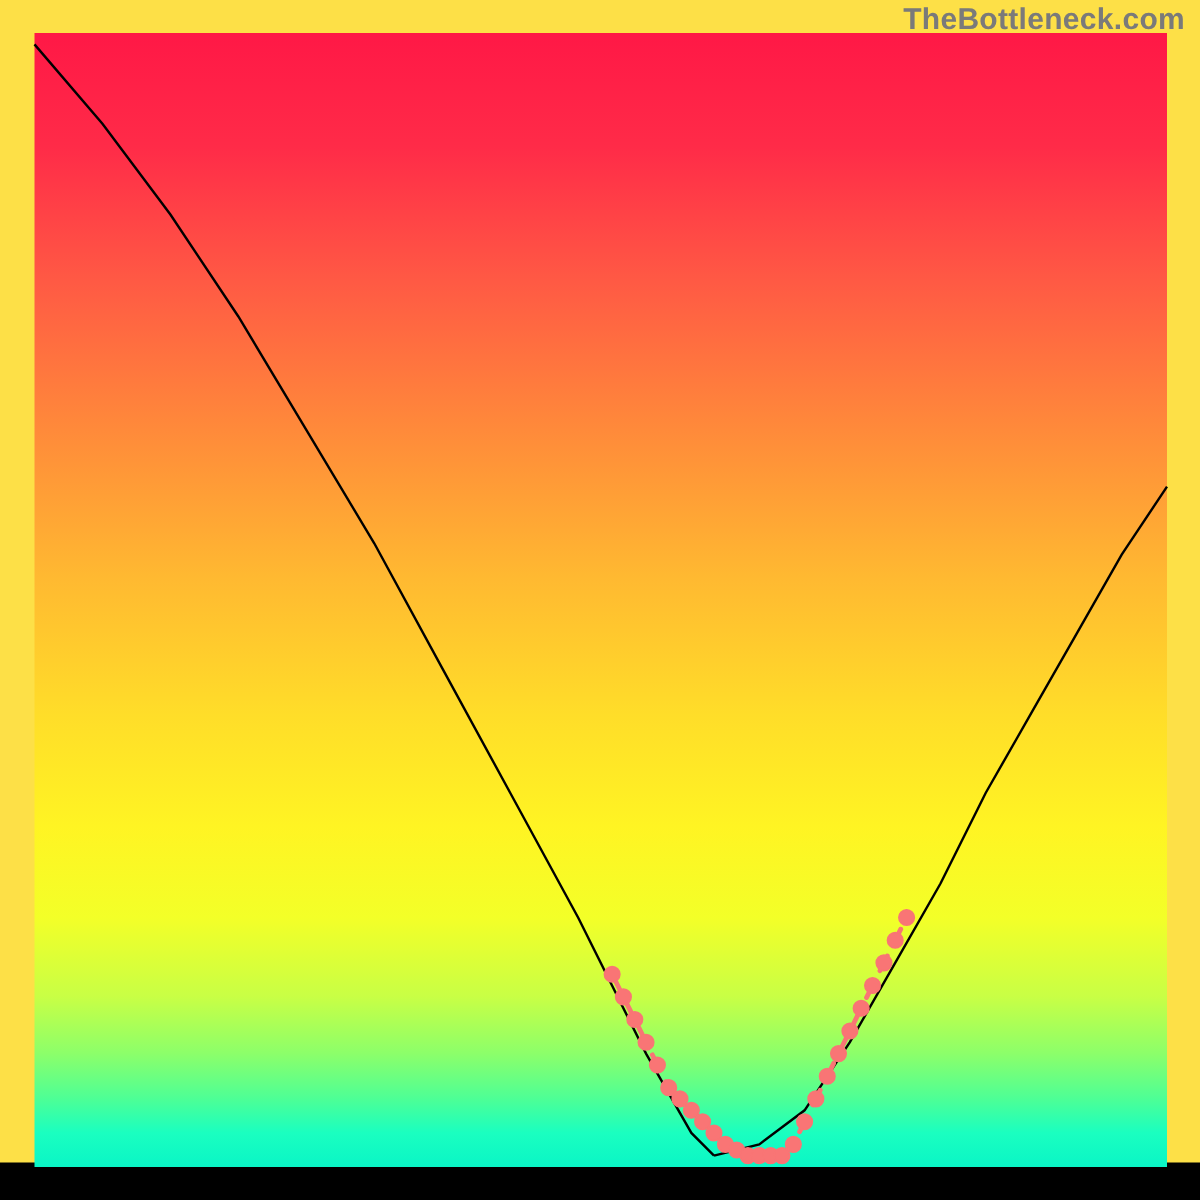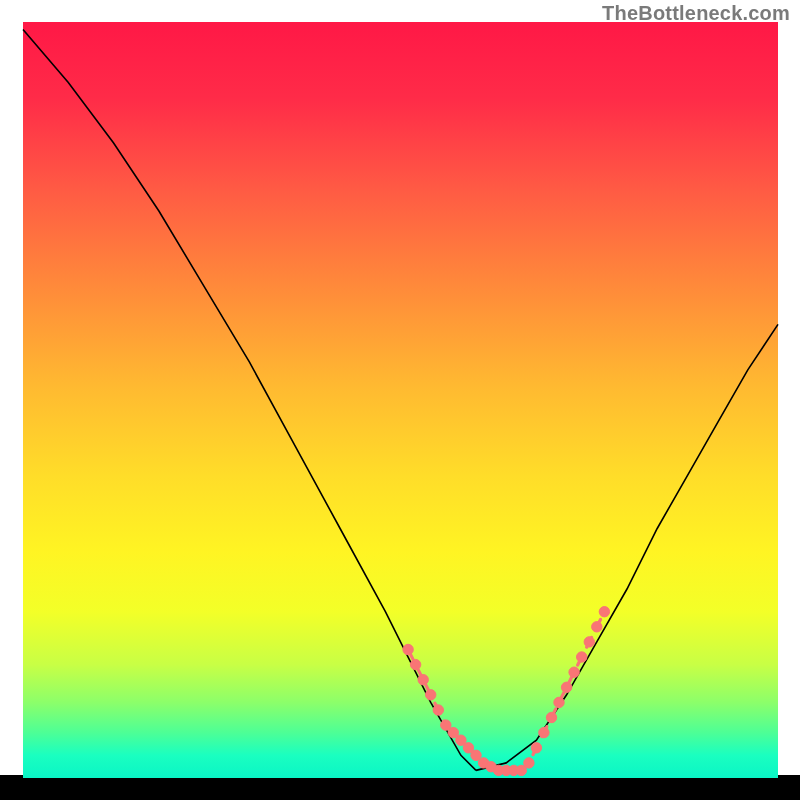--- a/index.html
+++ b/index.html
@@ -9,21 +9,21 @@
     height: 800px;
     background: #000;
     overflow: hidden;
   }
   .frame {
     position: absolute;
     left: 0;
     top: 0;
     width: 800px;
     height: 775px;
-    background: #ffffff;
+    background: #fde047;
   }
   .plot-area {
     position: absolute;
     left: 23px;
     top: 22px;
     width: 755px;
     height: 756px;
     background: linear-gradient(to bottom,
       #ff1846 0%,
       #ff2b48 10%,

